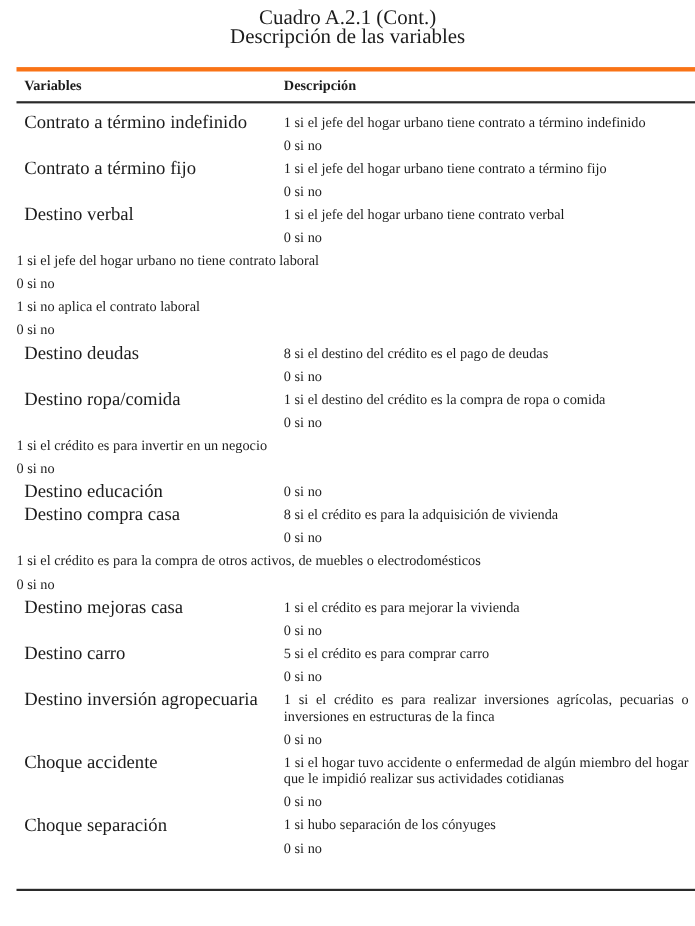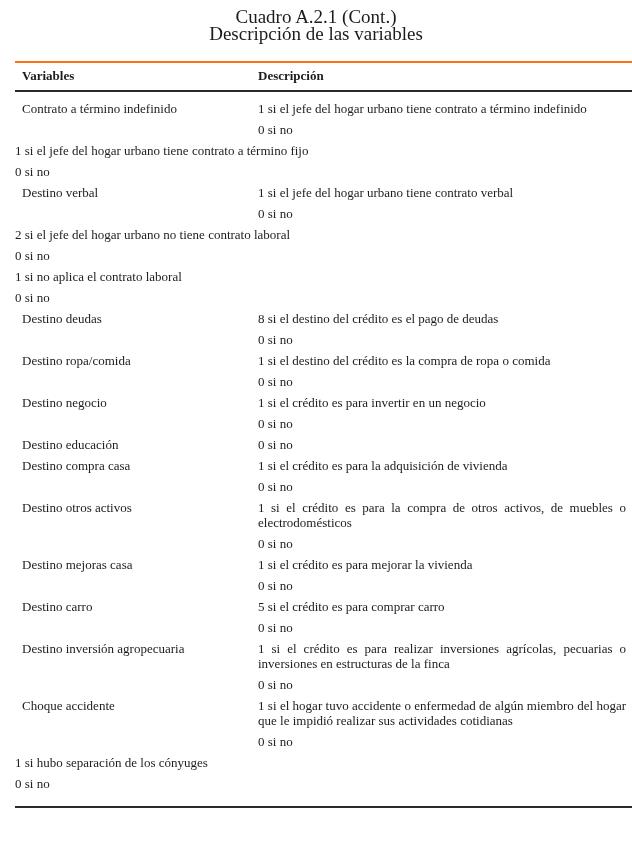--- a/index.html
+++ b/index.html
@@ -14,21 +14,21 @@
     padding-top: 8px;
     overflow: hidden;
   }
   .doc-title {
     text-align: center;
     font-size: 19px;
     line-height: 17px;
   }
   .table-wrap {
     margin: 19px 0 0 15px;
-    border-top: 2px solid #f97316;
+    border-top: 4px solid #f97316;
   }
   .thead {
     display: flex;
     border-bottom: 2px solid #2a2a2a;
     padding: 5px 0 7px 0;
   }
   .th {
     font-weight: bold;
     font-size: 13px;
     line-height: 15px;
@@ -45,21 +45,21 @@
   }
   .tbody {
     padding-top: 9px;
     border-bottom: 2px solid #2a2a2a;
     min-height: 716px;
     box-sizing: border-box;
   }
   .trow { display: flex; }
   .td { font-size: 13px; }
   .var-name {
-    font-size: 13px;
+    font-size: 17px;
     line-height: 15px;
   }
   .desc-text {
     line-height: 15px;
     margin: 0 0 6px 0;
     text-align: justify;
   }
   .else-text {
     line-height: 15px;
     margin: 0 0 6px 0;
@@ -81,37 +81,38 @@
     <div class="tbody" id="tbody">
   <div class="trow">
     <div class="td var-col var-name">Contrato a término indefinido</div>
     <div class="td desc-col">
       <div class="desc-text">1 si el jefe del hogar urbano tiene contrato a término indefinido</div>
       <div class="else-text">0 si no</div>
     </div>
   </div>
 
   <div class="trow">
+    <div class="td var-col var-name">Contrato a término fijo</div>
     <div class="td desc-col">
       <div class="desc-text">1 si el jefe del hogar urbano tiene contrato a término fijo</div>
       <div class="else-text">0 si no</div>
     </div>
   </div>
 
   <div class="trow">
     <div class="td var-col var-name">Destino verbal</div>
     <div class="td desc-col">
       <div class="desc-text">1 si el jefe del hogar urbano tiene contrato verbal</div>
       <div class="else-text">0 si no</div>
     </div>
   </div>
 
   <div class="trow">
     <div class="td desc-col">
-      <div class="desc-text">2 si el jefe del hogar urbano no tiene contrato laboral</div>
+      <div class="desc-text">1 si el jefe del hogar urbano no tiene contrato laboral</div>
       <div class="else-text">0 si no</div>
     </div>
   </div>
 
   <div class="trow">
     <div class="td desc-col">
       <div class="desc-text">1 si no aplica el contrato laboral</div>
       <div class="else-text">0 si no</div>
     </div>
   </div>
@@ -126,44 +127,42 @@
 
   <div class="trow">
     <div class="td var-col var-name">Destino ropa/comida</div>
     <div class="td desc-col">
       <div class="desc-text">1 si el destino del crédito es la compra de ropa o comida</div>
       <div class="else-text">0 si no</div>
     </div>
   </div>
 
   <div class="trow">
-    <div class="td var-col var-name">Destino negocio</div>
     <div class="td desc-col">
       <div class="desc-text">1 si el crédito es para invertir en un negocio</div>
       <div class="else-text">0 si no</div>
     </div>
   </div>
 
   <div class="trow">
     <div class="td var-col var-name">Destino educación</div>
     <div class="td desc-col">
       <div class="else-text">0 si no</div>
     </div>
   </div>
 
   <div class="trow">
     <div class="td var-col var-name">Destino compra casa</div>
     <div class="td desc-col">
-      <div class="desc-text">1 si el crédito es para la adquisición de vivienda</div>
-      <div class="else-text">0 si no</div>
-    </div>
-  </div>
-
-  <div class="trow">
-    <div class="td var-col var-name">Destino otros activos</div>
+      <div class="desc-text">8 si el crédito es para la adquisición de vivienda</div>
+      <div class="else-text">0 si no</div>
+    </div>
+  </div>
+
+  <div class="trow">
     <div class="td desc-col">
       <div class="desc-text">1 si el crédito es para la compra de otros activos, de muebles o electrodomésticos</div>
       <div class="else-text">0 si no</div>
     </div>
   </div>
 
   <div class="trow">
     <div class="td var-col var-name">Destino mejoras casa</div>
     <div class="td desc-col">
       <div class="desc-text">1 si el crédito es para mejorar la vivienda</div>
@@ -189,20 +188,21 @@
 
   <div class="trow">
     <div class="td var-col var-name">Choque accidente</div>
     <div class="td desc-col">
       <div class="desc-text">1 si el hogar tuvo accidente o enfermedad de algún miembro del hogar que le impidió realizar sus actividades cotidianas</div>
       <div class="else-text">0 si no</div>
     </div>
   </div>
 
   <div class="trow">
+    <div class="td var-col var-name">Choque separación</div>
     <div class="td desc-col">
       <div class="desc-text">1 si hubo separación de los cónyuges</div>
       <div class="else-text">0 si no</div>
     </div>
   </div>
 </div>
   </div>
 </div>
 
 </body></html>

